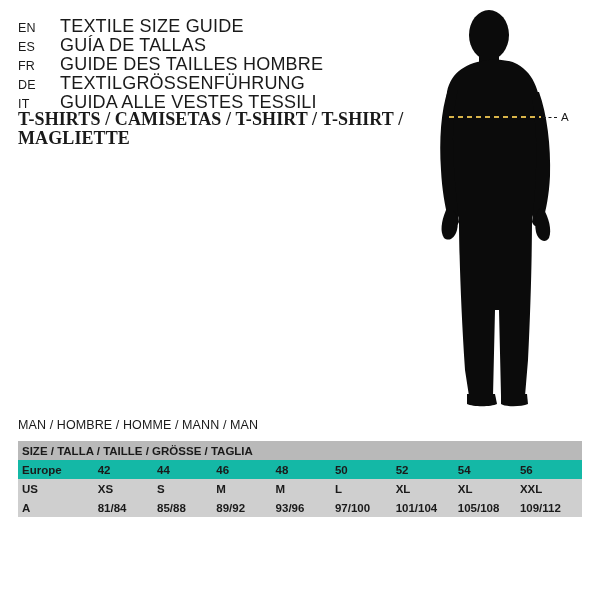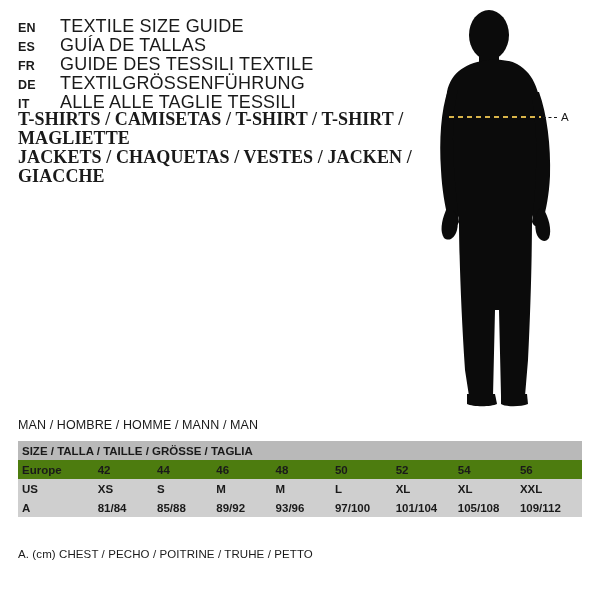--- a/index.html
+++ b/index.html
@@ -32,21 +32,20 @@
     display: flex;
     align-items: baseline;
     height: 19px;
     font-size: 12.5px;
     letter-spacing: 0.2px;
   }
   .lang-code {
     width: 42px;
     flex: 0 0 42px;
     font-size: 12.5px;
-    font-weight: bold;
   }
   .lang-text {
     font-size: 18px;
   }
 
   
   .category-block {
     position: absolute;
     left: 18px;
     top: 110px;
@@ -110,21 +109,21 @@
     font-weight: bold;
     vertical-align: middle;
   }
   table.size-table th {
     text-align: left;
   }
   .row-head {
     background: #b9b9b9;
   }
   .row-light {
-    background: #4d7c0f;
+    background: #14b8a6;
   }
   .row-dark {
     background: #cfcfcf;
   }
   .col-label {
     width: 86px;
     padding-left: 4px !important;
   }
   .col-val {
     width: 68px;
@@ -151,35 +150,34 @@
     <div class="lang-row">
       <span class="lang-code">EN</span>
       <span class="lang-text">TEXTILE SIZE GUIDE</span>
     </div>
     <div class="lang-row">
       <span class="lang-code">ES</span>
       <span class="lang-text">GUÍA DE TALLAS</span>
     </div>
     <div class="lang-row">
       <span class="lang-code">FR</span>
-      <span class="lang-text">GUIDE DES TESSILI TEXTILE</span>
+      <span class="lang-text">GUIDE DES TAILLES HOMBRE</span>
     </div>
     <div class="lang-row">
       <span class="lang-code">DE</span>
       <span class="lang-text">TEXTILGRÖSSENFÜHRUNG</span>
     </div>
     <div class="lang-row">
       <span class="lang-code">IT</span>
-      <span class="lang-text">ALLE ALLE TAGLIE TESSILI</span>
+      <span class="lang-text">GUIDA ALLE VESTES TESSILI</span>
     </div>
   </div>
 
   <div class="category-block">
     <div class="category-line">T-SHIRTS / CAMISETAS / T-SHIRT / T-SHIRT / MAGLIETTE</div>
-    <div class="category-line">JACKETS / CHAQUETAS / VESTES / JACKEN / GIACCHE</div>
   </div>
 
   <div class="figure-wrap">
     <svg width="180" height="400" viewBox="0 0 180 400">
       <g fill="#0b0b0b">
 
         <ellipse cx="74" cy="25" rx="20" ry="25"></ellipse>
 
         <rect x="64" y="44" width="20" height="14"></rect>
 
@@ -268,15 +266,14 @@
         <td class="col-val">89/92</td>
         <td class="col-val">93/96</td>
         <td class="col-val">97/100</td>
         <td class="col-val">101/104</td>
         <td class="col-val">105/108</td>
         <td class="col-val">109/112</td>
       </tr>
     </tbody>
   </table>
 
-  <div class="footnote">A. (cm) CHEST / PECHO / POITRINE / TRUHE / PETTO</div>
 
 </div>
 
 </body></html>

